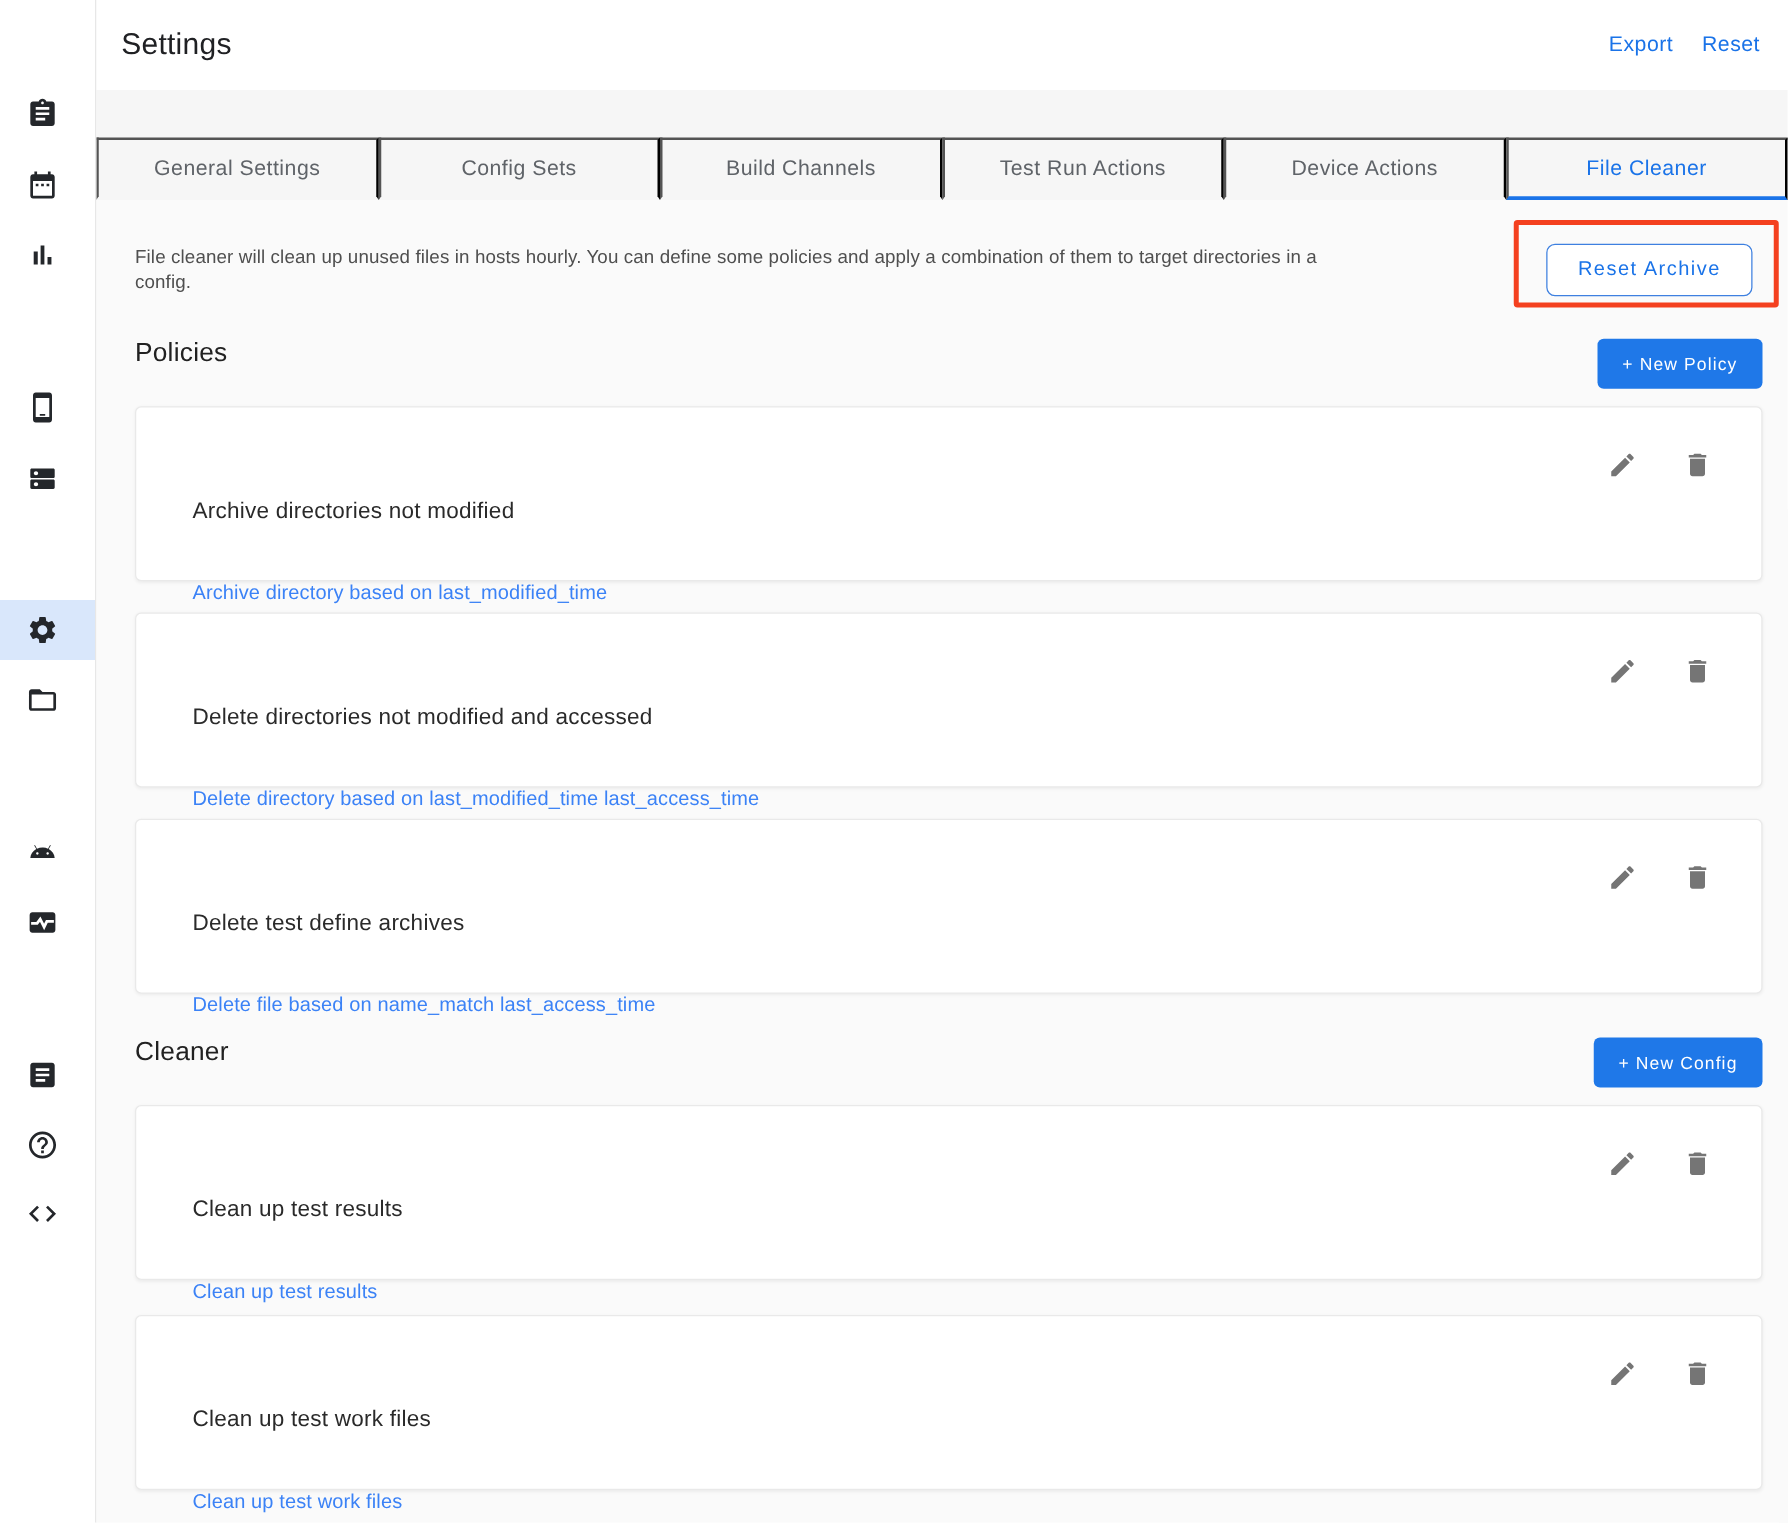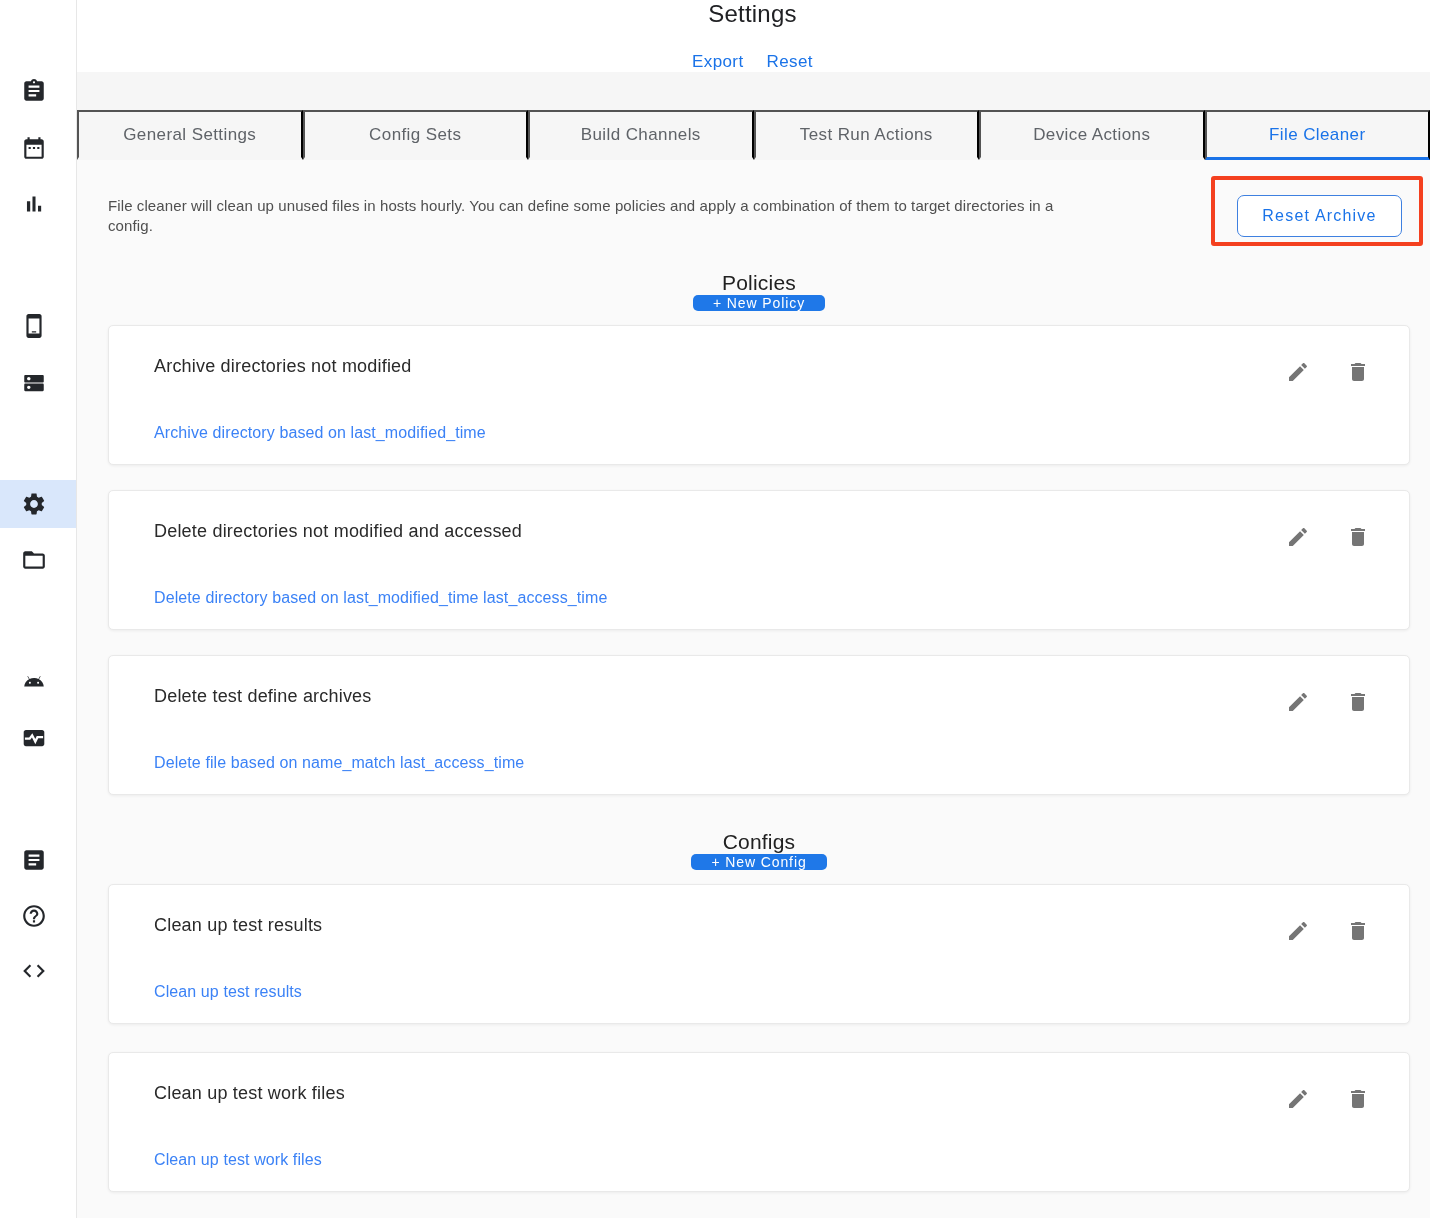--- a/index.html
+++ b/index.html
@@ -12,21 +12,21 @@
   .nav-active-bg { position:absolute; left:0; top:480px; width:76px; height:48px;
                    background:#d9e7fb; }
   .nav-btn { position:absolute; left:21px; width:26px; height:26px; border:none;
              background:transparent; color:#24272b; cursor:pointer; padding:0; }
   .nav-btn svg { width:26px; height:26px; display:block; fill:currentColor; }
 
   
   .main { position:absolute; left:77px; top:0; width:1353px; height:1218px; }
 
   .header { height:72px; background:#fff; display:flex; align-items:center;
-            justify-content:space-between; padding:0 22px 0 20px;flex-direction:column; }
+            justify-content:space-between; padding:0 22px 0 20px; }
   .page-title { font-size:24px; color:#202124; letter-spacing:.2px; }
   .header-links { display:flex; gap:23px; }
   .hlink { font-size:17px; color:#1a73e8; letter-spacing:.4px; background:none;
            border:none; cursor:pointer; font-family:inherit; }
 
   .tabbar { height:88px; background:#f6f6f6; display:flex; align-items:flex-end; }
   .tab { flex:1; height:50px; display:flex; align-items:center; justify-content:center;
          font-size:17px; color:#5f6368; letter-spacing:.4px; cursor:pointer;
          border-bottom:3px solid transparent; background:none; font-family:inherit; }
   .tab.active { color:#1a73e8; border-bottom-color:#1a73e8; }
@@ -39,32 +39,32 @@
                   letter-spacing:.1px; }
 
   
   .annotation-box { position:absolute; top:16px; right:7px; width:212px; height:70px;
                     border:4px solid #f4401f; border-radius:3px;
                     padding:15px 0 0 22px; z-index:3; }
   .reset-btn { width:165px; height:42px; background:#fff; border:1px solid #3e80e0;
                border-radius:7px; color:#1a73e8; font-size:16px; letter-spacing:1.2px;
                cursor:pointer; font-family:inherit; }
 
-  .section-head { display:flex; align-items:center; justify-content:space-between;
-                  margin-top:35px; height:40px;flex-direction:column; }
+  .section-head { display:flex; align-items:flex-start; justify-content:space-between;
+                  margin-top:35px; height:40px; }
   .section-title { font-size:21px; color:#212121; letter-spacing:.2px; }
   .btn-primary { height:40px; padding:0 20px; background:#1f78e8; color:#fff;
                  border:none; border-radius:5px; font-size:14px; letter-spacing:.9px;
                  cursor:pointer; font-family:inherit; }
 
   .card-list { margin-top:14px; }
   .card { position:relative; height:140px; background:#fff; border:1px solid #e9e9e9;
           border-radius:5px; box-shadow:0 1px 3px rgba(0,0,0,.06);
           padding:30px 38px 0 45px; margin-bottom:25px; }
-  .card-title { font-size:18px; color:#2a2a2a; letter-spacing:.2px; }
+  .card-title { font-size:18px; color:#2a2a2a; letter-spacing:.2px;margin-top:42px; }
   .card-desc { font-size:16px; color:#3b82f6; margin-top:47px; letter-spacing:.1px; }
   .card-actions { position:absolute; top:34px; right:39px; display:flex; gap:36px; }
   .icon-btn { width:24px; height:24px; border:none; background:transparent;
               color:#757575; cursor:pointer; padding:0; }
   .icon-btn svg { width:24px; height:24px; display:block; fill:currentColor; }
 
   .configs-list .card { margin-bottom:28px; }
   .configs-list .card:last-child { margin-bottom:0; }
 </style>
 </head>
@@ -217,21 +217,21 @@
                   <path d="M3 17.25V21h3.75L17.81 9.94l-3.75-3.75L3 17.25zM20.71 7.04c.39-.39.39-1.02 0-1.41l-2.34-2.34c-.39-.39-1.02-.39-1.41 0l-1.83 1.83 3.75 3.75 1.83-1.83z"></path>
                 </svg></span></button>
           <button class="icon-btn"><span><svg viewBox="0 0 24 24">
                   <path d="M6 19c0 1.1.9 2 2 2h8c1.1 0 2-.9 2-2V7H6v12zM19 4h-3.5l-1-1h-5l-1 1H5v2h14V4z"></path>
                 </svg></span></button>
         </div>
       </div>
     </div>
 
     <div class="section-head">
-      <div class="section-title">Configs</div>
+      <div class="section-title">Cleaner</div>
       <button class="btn-primary">+ New Config</button>
     </div>
 
     <div class="card-list configs-list">
 
       <div class="card">
         <div class="card-title">Clean up test results</div>
         <div class="card-desc">Clean up test results</div>
         <div class="card-actions">
           <button class="icon-btn"><span><svg viewBox="0 0 24 24">

